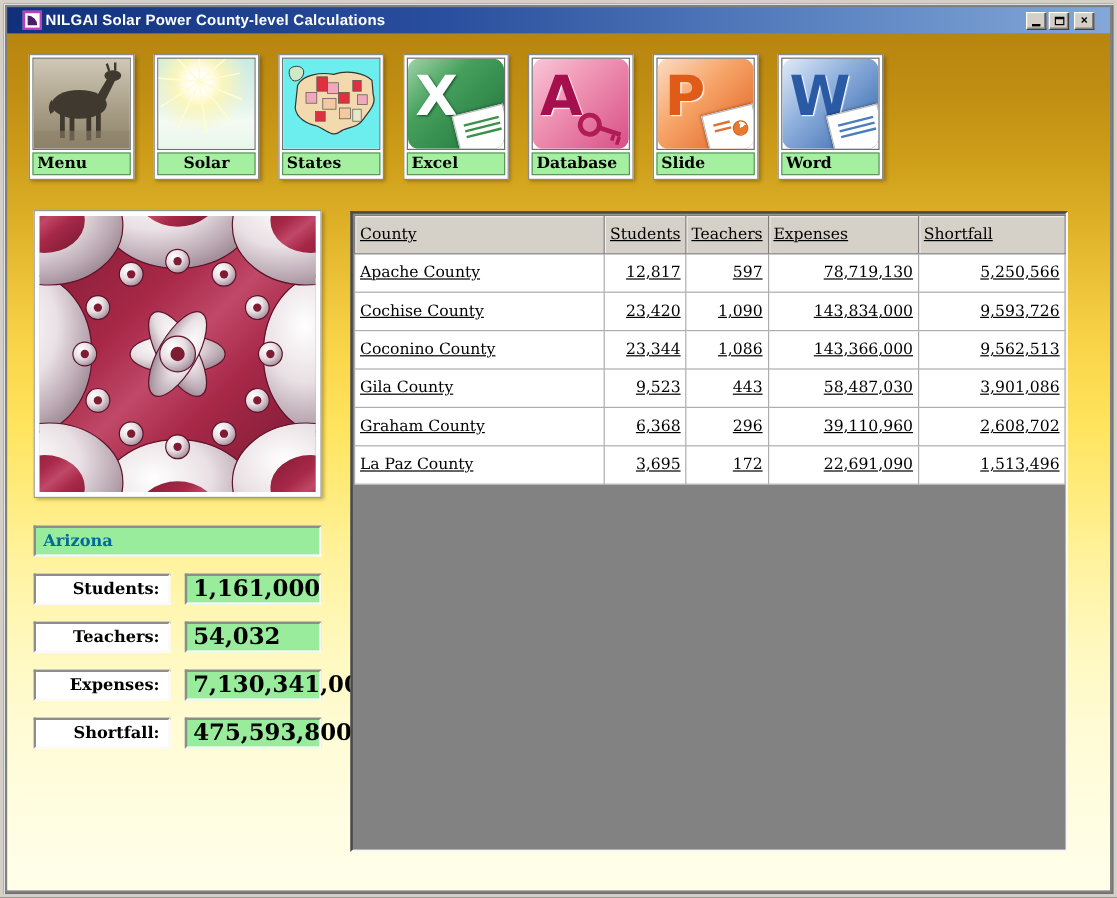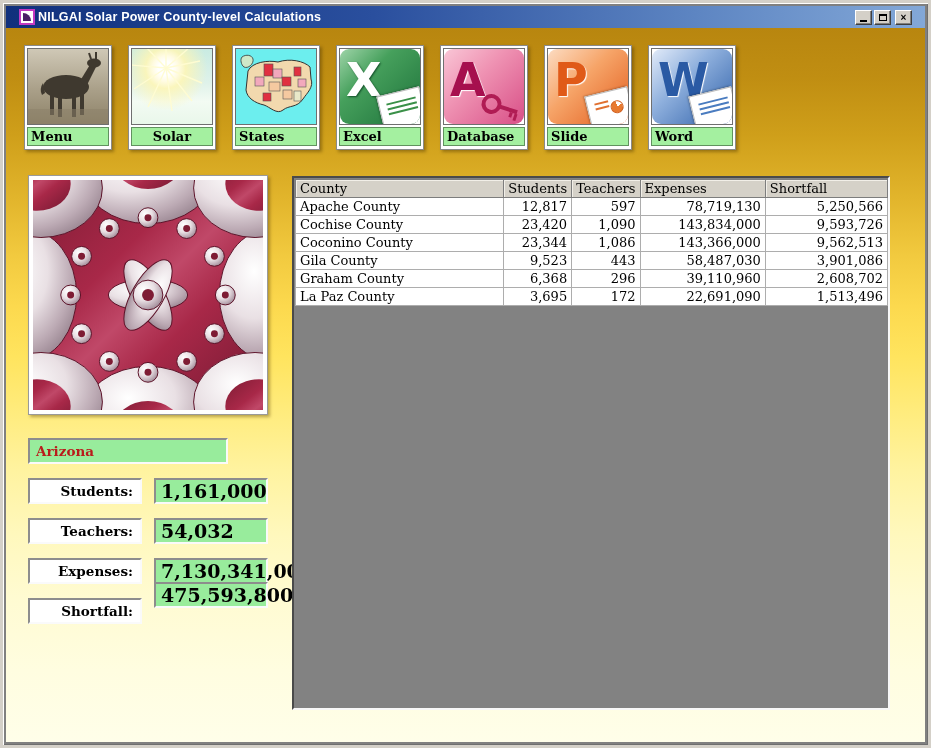--- a/index.html
+++ b/index.html
@@ -76,35 +76,35 @@
         radial-gradient(circle at 42% 26%, #ffffff 0 7px, #fffbe2 13px, rgba(255,246,180,.85) 20px, rgba(255,246,180,0) 42px),
         linear-gradient(180deg,#c9ebe2 0%,#dff2ea 45%,#f3fbf3 70%,#e9f7ea 100%); position:relative; }
 
   
   .fractal-frame { position:absolute; left:28px; top:175px; width:240px; height:240px;
                    background:#ffffff; padding:4px; border:1px solid #9a9a9a;
                    box-shadow:2px 2px 3px rgba(80,55,0,.4); }
 
   
   .sunken { border:2px solid; border-color:#8d8d8d #fafafa #fafafa #8d8d8d; }
-  .state-box { position:absolute; left:28px; top:438px; width:200px; height:26px;
-               background:#98ec9c; font-size:13.5px; font-weight:bold; color:#b91c1c;
+  .state-box { position:absolute; left:28px; top:438px; width:240px; height:26px;
+               background:#98ec9c; font-size:13.5px; font-weight:bold; color:#0369a1;
                line-height:22px; padding-left:6px; }
   .field-label { position:absolute; left:28px; width:114px; height:26px; background:#ffffff;
                  font-size:13.5px; font-weight:bold; text-align:right; line-height:22px;
                  padding-right:7px; color:#000; }
   .field-value { position:absolute; left:154px; width:114px; height:26px; background:#98ec9c;
                  font-size:19px; font-weight:bold; line-height:22px; padding-left:5px; color:#000; }
 
   
   .grid-panel { position:absolute; left:292px; top:176px; width:598px; height:534px;
                 background:#828282; border:2px solid; border-color:#4a4a4a #f8f8f8 #f8f8f8 #4a4a4a; }
   table.grid { border-collapse:collapse; margin:1px 0 0 1px; table-layout:fixed;
                font-size:13px; font-family:"DejaVu Serif", serif; background:#ffffff; }
-  table.grid th, table.grid td { height:14px; padding:1px 4px; overflow:hidden; white-space:nowrap; }
+  table.grid th, table.grid td { height:14px; padding:8px 4px; overflow:hidden; white-space:nowrap;text-decoration:underline; }
   table.grid th { background:#d5d1c8; font-weight:normal; text-align:left;
                   border:1px solid #7d7d7d; box-shadow:inset 1px 1px 0 #f2efe8; }
   table.grid td { border:1px solid #adadad; border-top:none; }
   table.grid td.num { text-align:right; }
   table.grid td.name { text-align:left; }
   td.focus { outline:1px dotted #333; outline-offset:-2px; }
   .col-county{width:210px}.col-students{width:60px}.col-teachers{width:59px}
   .col-expenses{width:126px}.col-shortfall{width:123px}
 </style>
 </head>
@@ -339,21 +339,21 @@
 <div class="field-label sunken" style="top:478px">Students:</div>
 <div class="field-value sunken" style="top:478px">1,161,000</div>
 
 <div class="field-label sunken" style="top:518px">Teachers:</div>
 <div class="field-value sunken" style="top:518px">54,032</div>
 
 <div class="field-label sunken" style="top:558px">Expenses:</div>
 <div class="field-value sunken" style="top:558px">7,130,341,000</div>
 
 <div class="field-label sunken" style="top:598px">Shortfall:</div>
-<div class="field-value sunken" style="top:582px">475,593,800</div>
+<div class="field-value sunken" style="top:598px">475,593,800</div>
 
 <div class="grid-panel">
   <table class="grid">
     <colgroup>
       <col class="col-county">
         <col class="col-students">
         <col class="col-teachers">
       <col class="col-expenses">
         <col class="col-shortfall">
     </colgroup>

